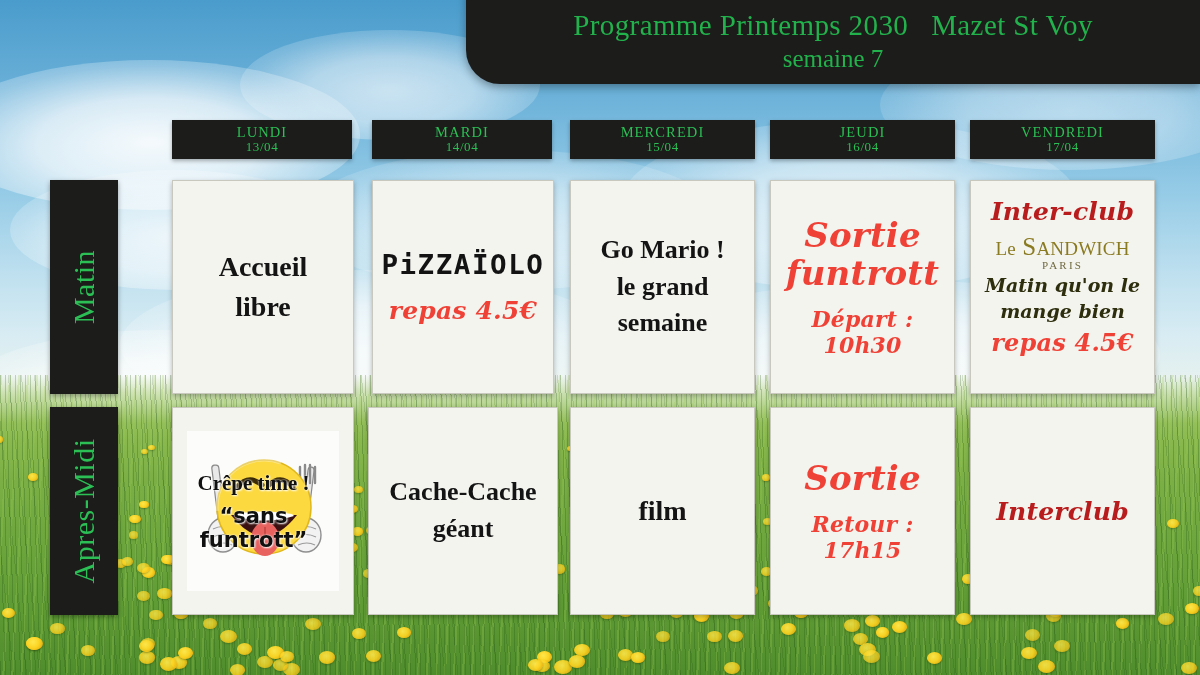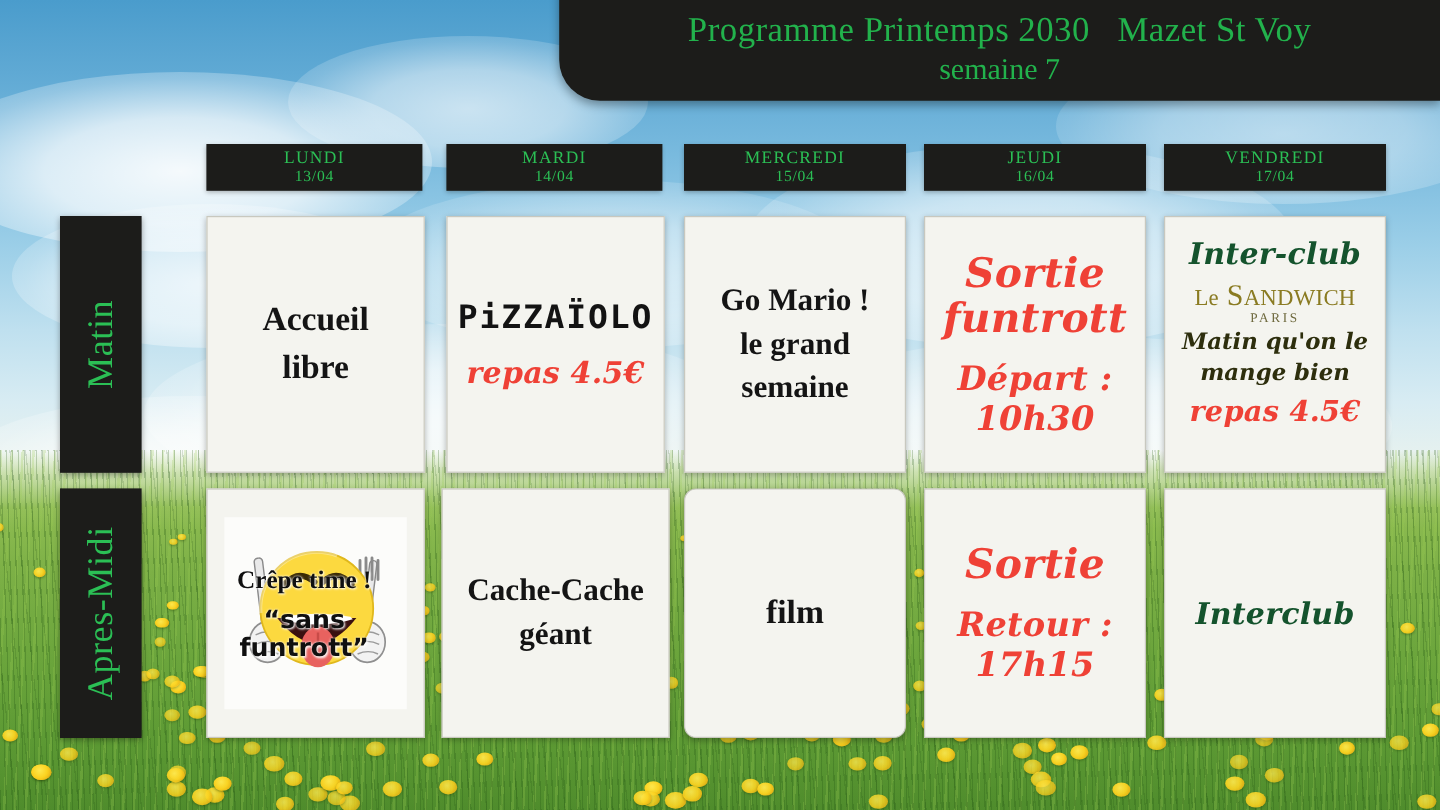--- a/index.html
+++ b/index.html
@@ -177,26 +177,26 @@
     font-family: "DejaVu Serif", serif;
     font-style: italic;
     font-weight: bold;
     color: #ef4136;
     letter-spacing: .2px;
   }
   .t-script-green {
     font-family: "DejaVu Serif", serif;
     font-style: italic;
     font-weight: bold;
-    color: #14532d;
+    color: #b91c1c;
     letter-spacing: .2px;
   }
 
   .sortie-big   { font-size: 34px; line-height: 1.12; }
-  .sortie-sub   { font-size: 28px; margin-top: 14px; font-style: italic; }
+  .sortie-sub   { font-size: 22px; margin-top: 14px; font-style: italic; }
   .repas        { font-size: 25px; margin-top: 16px; }
 
   
   .pizza-logo {
     font-family: "DejaVu Sans Mono", monospace;
     font-weight: bold;
     font-size: 27px;
     color: #131313;
     letter-spacing: 1.5px;
     transform: scaleX(1.02);
@@ -553,21 +553,21 @@
         <div class="crepe-l2">“sans funtrott”</div>
       </div>
     </div>
   </div>
 
   <div class="cell row-a" id="cell-mar-a" style="left:368px; width:190px;">
     <div class="t-serif small">Cache-Cache</div>
     <div class="t-serif small">géant</div>
   </div>
 
-  <div class="cell row-a" id="cell-mer-a" style="left:570px; width:185px;border-radius:10px;">
+  <div class="cell row-a" id="cell-mer-a" style="left:570px; width:185px;">
     <div class="t-serif">film</div>
   </div>
 
   <div class="cell row-a" id="cell-jeu-a" style="left:770px; width:185px;">
     <div class="t-script-red sortie-big">Sortie</div>
     <div class="t-script-red sortie-sub">Retour : 17h15</div>
   </div>
 
   <div class="cell row-a" id="cell-ven-a" style="left:970px; width:185px;">
     <div class="t-script-green" style="font-size:25px;">Interclub</div>

